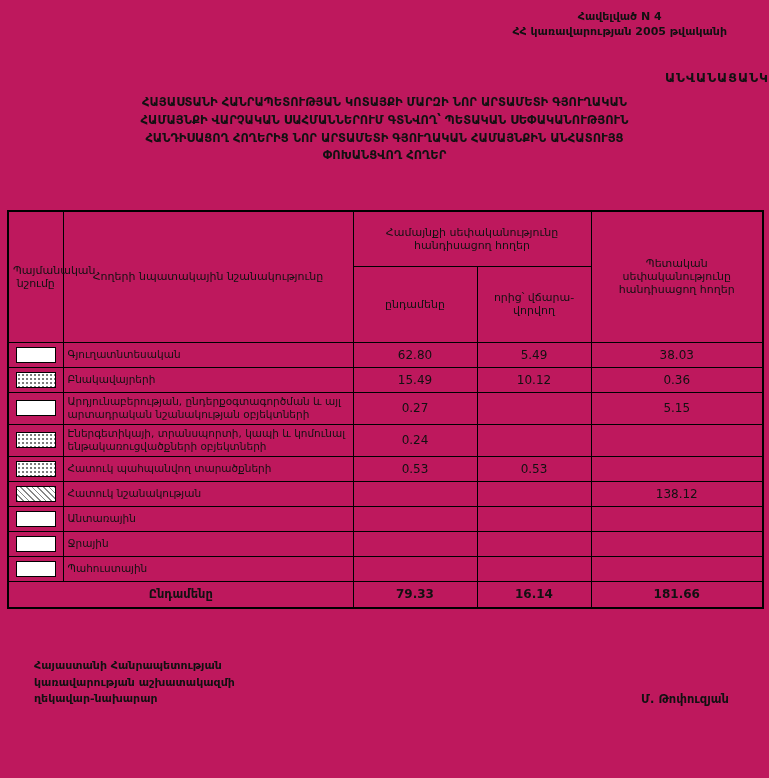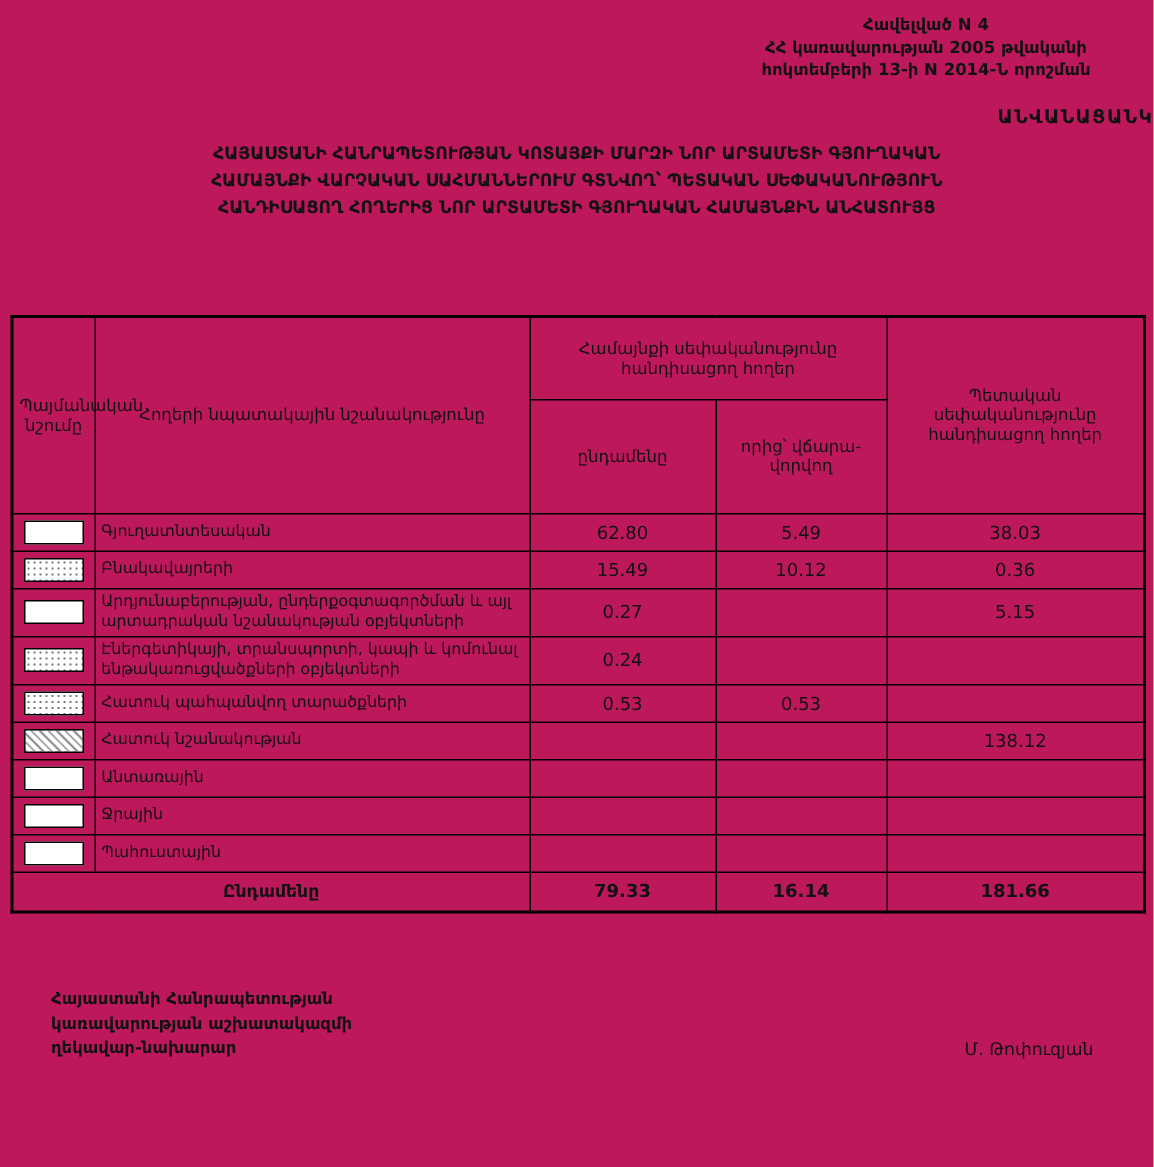--- a/index.html
+++ b/index.html
@@ -70,39 +70,39 @@
   .row-std td{height:24px;}
   .total-row td{height:26px;}
   .total-label{font-weight:bold;font-size:11.5px;text-align:center;}
   .total-num{font-weight:bold;font-size:12px;text-align:center;}
   
   .footer{
     position:absolute;top:658px;left:18px;right:40px;
     display:flex;justify-content:space-between;align-items:flex-end;
   }
   .footer-left{font-size:11px;font-weight:bold;line-height:1.5;margin-left:16px;}
-  .signature{font-size:11.5px;font-weight:normal;padding-bottom:2px;text-align:right;}
+  .signature{font-size:11.5px;font-weight:bold;padding-bottom:2px;text-align:right;}
 </style>
 </head>
 <body>
 
 <div class="page">
 
   <div class="annex">
     <div>Հավելված N 4</div>
     <div>ՀՀ կառավարության 2005 թվականի</div>
-    <div>հոկտեմբերի 13-ի N 2014-Ն որոշման</div>
   </div>
 
   <div class="title">ԱՆՎԱՆԱՑԱՆԿ</div>
 
   <div class="subtitle">
     <div>ՀԱՅԱՍՏԱՆԻ ՀԱՆՐԱՊԵՏՈՒԹՅԱՆ ԿՈՏԱՅՔԻ ՄԱՐԶԻ ՆՈՐ ԱՐՏԱՄԵՏԻ ԳՅՈՒՂԱԿԱՆ</div>
     <div>ՀԱՄԱՅՆՔԻ ՎԱՐՉԱԿԱՆ ՍԱՀՄԱՆՆԵՐՈՒՄ ԳՏՆՎՈՂ՝ ՊԵՏԱԿԱՆ ՍԵՓԱԿԱՆՈՒԹՅՈՒՆ</div>
     <div>ՀԱՆԴԻՍԱՑՈՂ ՀՈՂԵՐԻՑ ՆՈՐ ԱՐՏԱՄԵՏԻ ԳՅՈՒՂԱԿԱՆ ՀԱՄԱՅՆՔԻՆ ԱՆՀԱՏՈՒՅՑ</div>
+    <div>ՓՈԽԱՆՑՎՈՂ ՀՈՂԵՐ</div>
   </div>
 
   <table class="land-table">
     <colgroup>
       <col class="th-symbol">
       <col class="th-purpose">
       <col class="col-total">
       <col class="col-paid">
       <col class="col-state">
     </colgroup>

